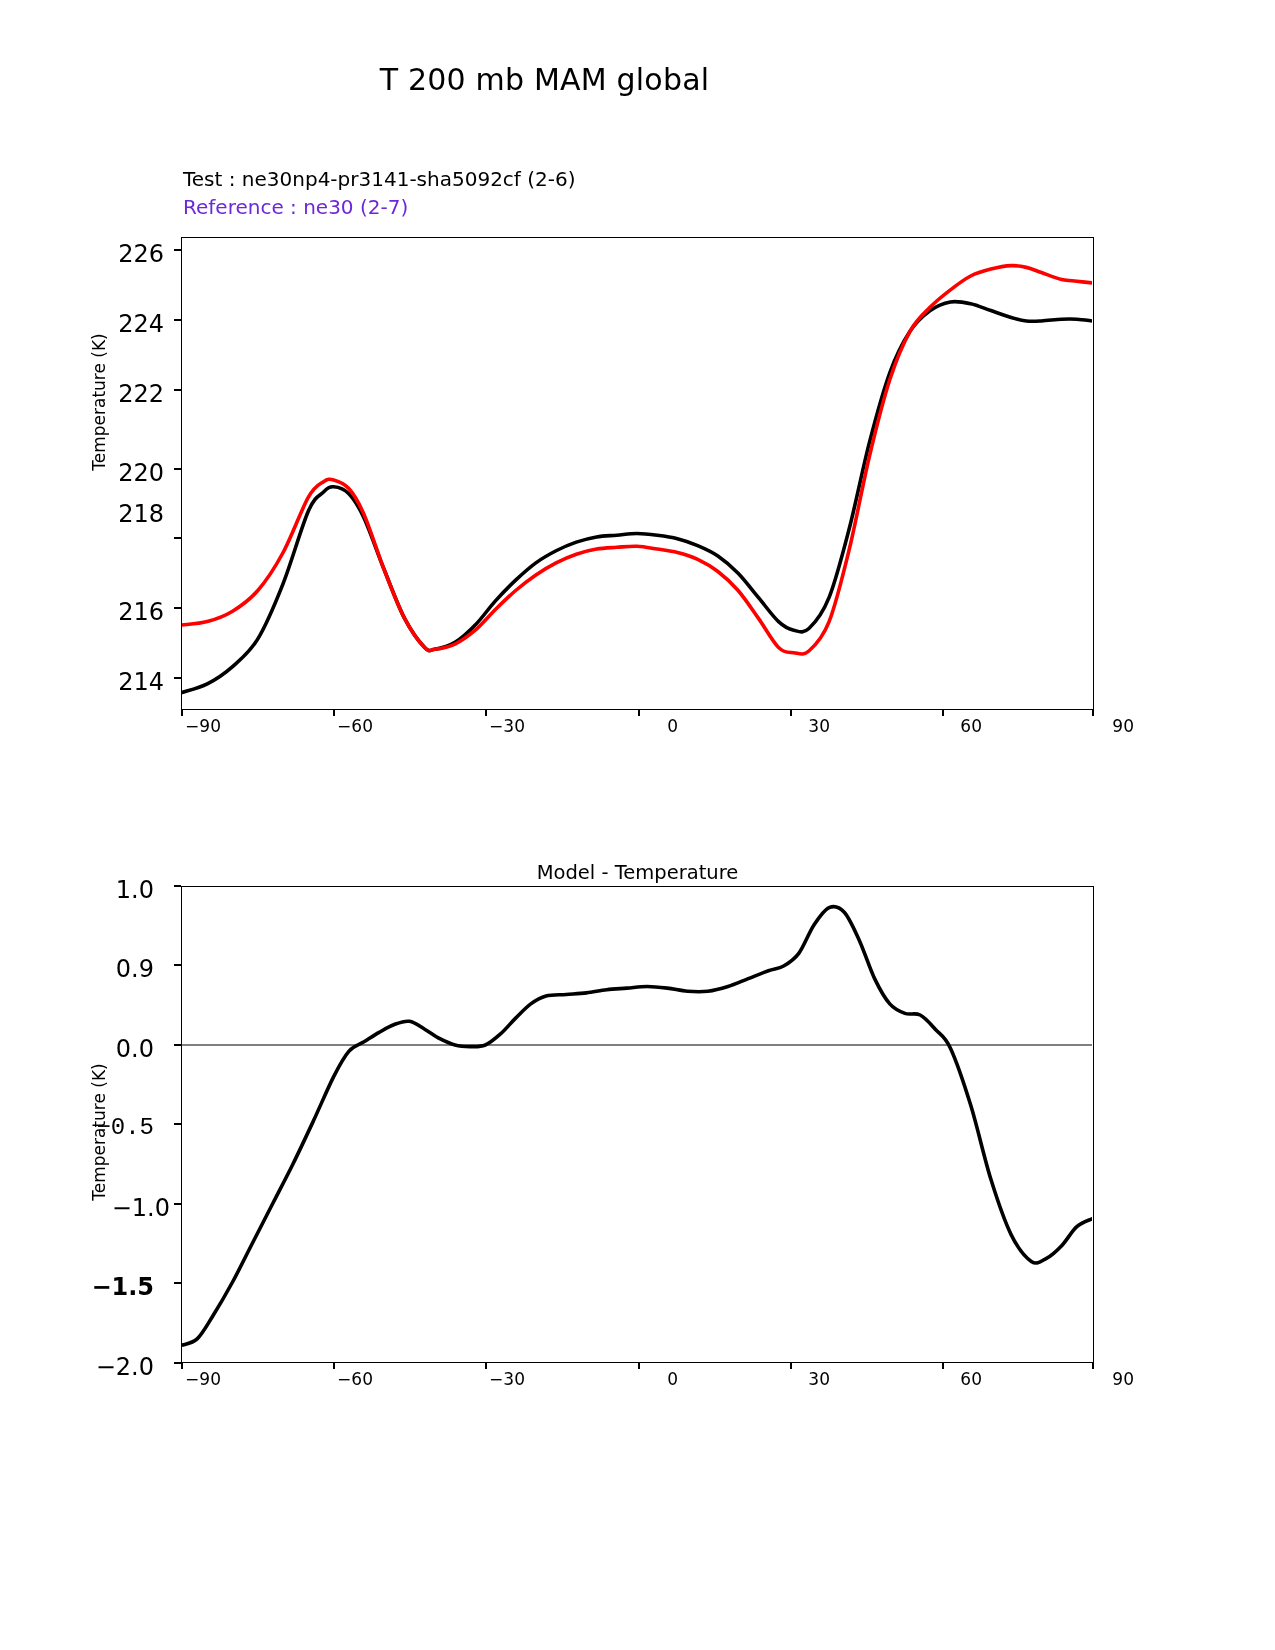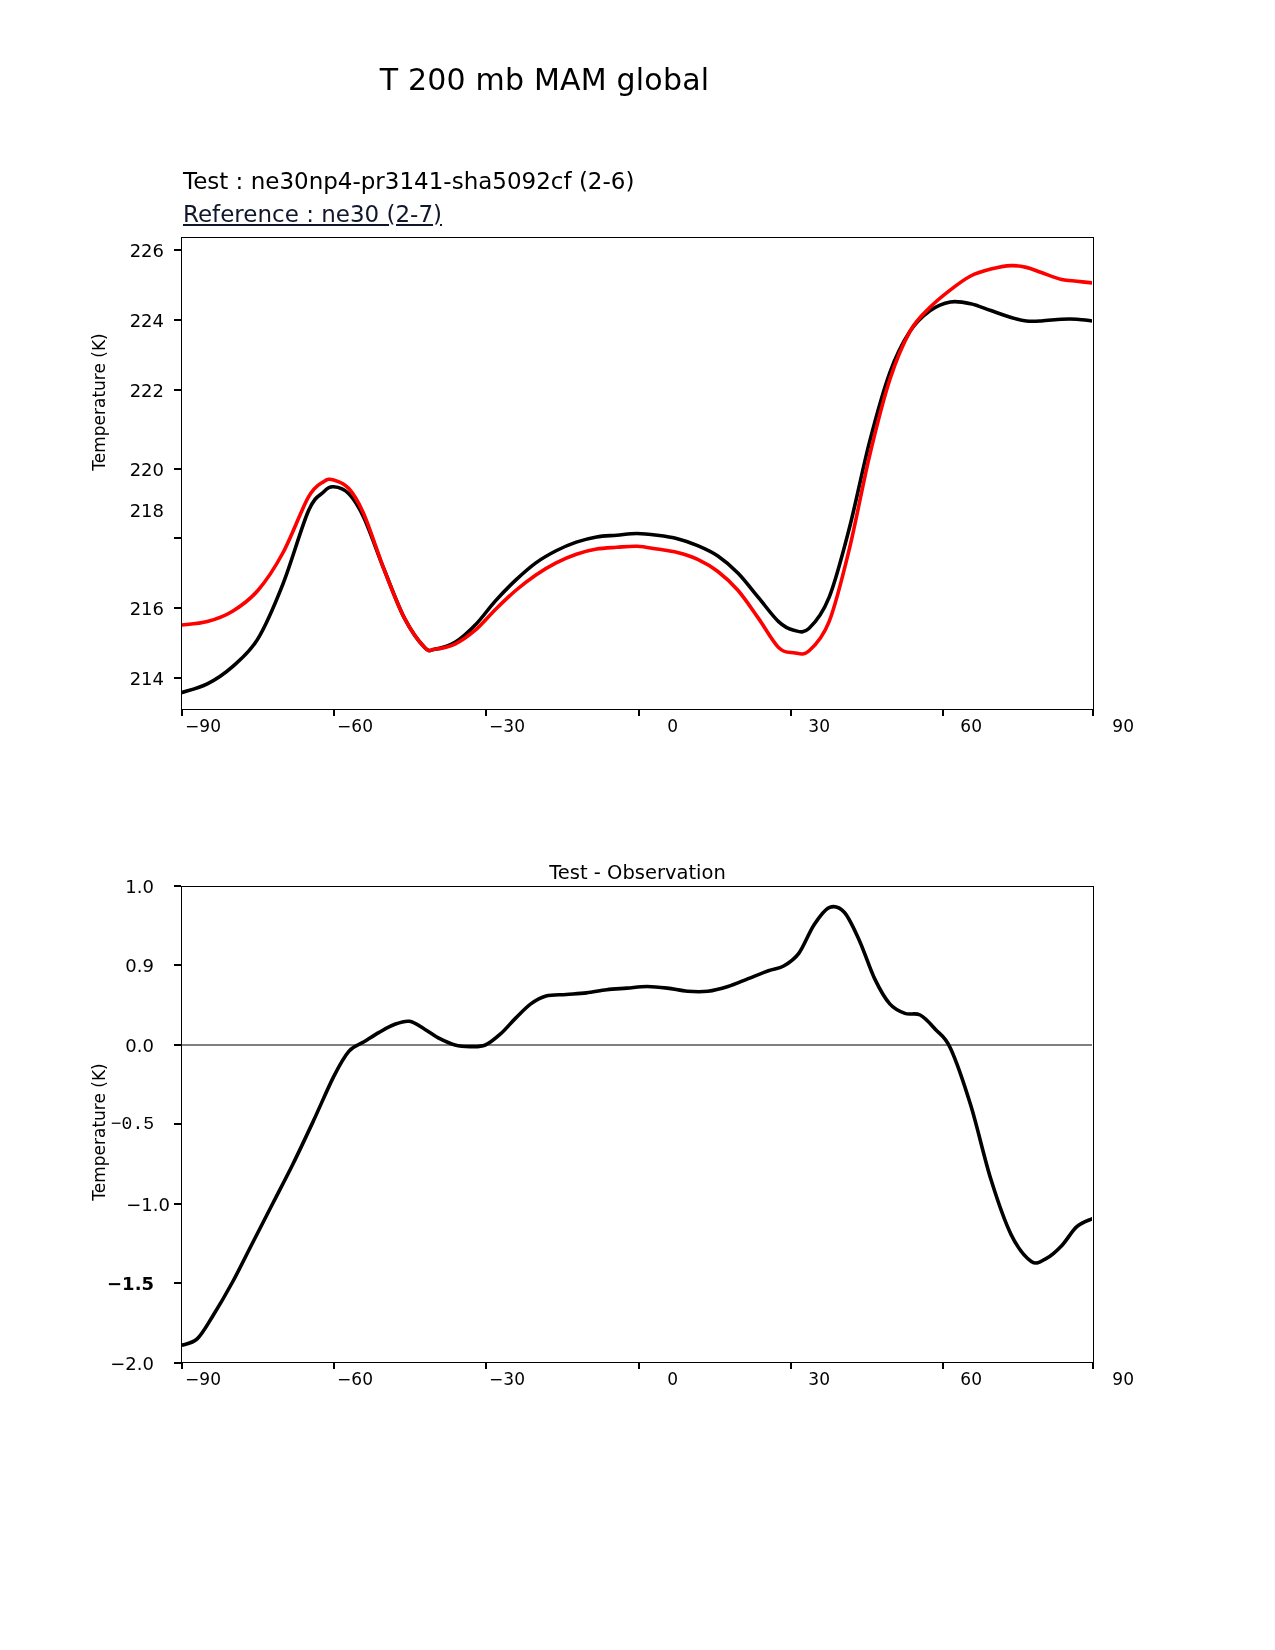--- a/index.html
+++ b/index.html
@@ -38,25 +38,25 @@
     width: 913px;
     height: 473px;
     border: 1.6px solid #000;
     box-sizing: border-box;
     background: #fff;
   }
   .legend {
     position: absolute;
     left: 183px;
     top: 165px;
-    font-size: 23px;
+    font-size: 20px;
     line-height: 1.42;
   }
   .legend .test { color: #000000; }
-  .legend .ref { color: #0f172a; text-decoration: underline; }
+  .legend .ref { color: #6d28d9; }
 
   .ylabel-top {
     position: absolute;
     left: -1px;
     top: 392px;
     width: 200px;
     text-align: center;
     font-size: 17px;
     transform: rotate(-90deg);
     transform-origin: 100px 10px;
@@ -68,21 +68,21 @@
     width: 200px;
     text-align: center;
     font-size: 17px;
     transform: rotate(-90deg);
     transform-origin: 100px 10px;
   }
 
   .ytick {
     position: absolute;
     text-align: right;
-    font-size: 18px;
+    font-size: 24px;
     width: 86px;
   }
   .ytick-mark {
     position: absolute;
     width: 7px;
     height: 1.6px;
     background: #000;
   }
   .xtick {
     position: absolute;
@@ -164,21 +164,21 @@
   <div class="xtick-mark" style="left:942px; top:709px;"></div>
   <div class="xtick-mark" style="left:1092px; top:709px;"></div>
 
   <div class="panel-top">
     <svg id="svg-top" width="910" height="470" viewBox="0 0 910 470">
         <path d="M 0.00 454.45 C 4.21 453.01 16.85 450.13 25.28 445.81 C 33.70 441.49 42.13 436.02 50.56 428.53 C 58.98 421.04 67.41 414.71 75.83 400.88 C 84.26 387.06 92.69 366.90 101.11 345.59 C 109.54 324.28 119.65 288.28 126.39 273.01 C 133.13 257.75 137.34 258.04 141.56 254.01 C 145.77 249.98 147.45 248.54 151.67 248.82 C 155.88 249.11 161.78 250.55 166.83 255.74 C 171.89 260.92 176.10 267.25 182.00 279.93 C 187.90 292.60 195.48 315.06 202.22 331.76 C 208.96 348.47 215.70 367.19 222.44 380.15 C 229.19 393.11 237.61 404.34 242.67 409.52 C 247.72 414.71 247.72 412.11 252.78 411.25 C 257.83 410.39 266.26 408.37 273.00 404.34 C 279.74 400.31 286.48 393.97 293.22 387.06 C 299.96 380.15 306.70 370.36 313.44 362.87 C 320.19 355.38 326.93 348.47 333.67 342.13 C 340.41 335.80 347.15 329.75 353.89 324.85 C 360.63 319.96 367.37 316.21 374.11 312.76 C 380.85 309.30 387.59 306.42 394.33 304.12 C 401.07 301.81 407.81 300.09 414.56 298.93 C 421.30 297.78 428.04 297.78 434.78 297.21 C 441.52 296.63 448.26 295.48 455.00 295.48 C 461.74 295.48 468.48 296.34 475.22 297.21 C 481.96 298.07 488.70 298.93 495.44 300.66 C 502.19 302.39 508.93 304.69 515.67 307.57 C 522.41 310.45 529.15 313.33 535.89 317.94 C 542.63 322.55 549.37 328.31 556.11 335.22 C 562.85 342.13 569.59 351.35 576.33 359.41 C 583.07 367.48 590.66 378.13 596.56 383.60 C 602.45 389.07 606.67 391.09 611.72 392.24 C 616.78 393.39 620.99 395.99 626.89 390.51 C 632.79 385.04 640.37 376.12 647.11 359.41 C 653.85 342.71 660.59 316.21 667.33 290.29 C 674.07 264.38 680.81 229.82 687.56 203.90 C 694.30 177.98 701.04 153.21 707.78 134.78 C 714.52 116.35 721.26 103.68 728.00 93.31 C 734.74 82.94 741.48 77.47 748.22 72.57 C 754.96 67.68 761.70 65.09 768.44 63.93 C 775.19 62.78 781.93 64.22 788.67 65.66 C 795.41 67.10 802.15 70.27 808.89 72.57 C 815.63 74.88 823.21 77.76 829.11 79.49 C 835.01 81.21 839.22 82.37 844.28 82.94 C 849.33 83.52 853.55 83.23 859.44 82.94 C 865.34 82.65 873.77 81.50 879.67 81.21 C 885.56 80.93 889.78 80.93 894.83 81.21 C 899.89 81.50 907.47 82.65 910.00 82.94" fill="none" stroke="#000000" stroke-width="3.6" stroke-linecap="round" stroke-linejoin="round"></path>
         <path d="M 0.00 387.06 C 4.21 386.48 16.85 385.91 25.28 383.60 C 33.70 381.30 42.13 378.42 50.56 373.24 C 58.98 368.05 67.41 362.29 75.83 352.50 C 84.26 342.71 92.69 330.04 101.11 314.49 C 109.54 298.93 119.65 271.00 126.39 259.19 C 133.13 247.38 137.34 246.52 141.56 243.64 C 145.77 240.76 147.45 240.76 151.67 241.91 C 155.88 243.06 161.78 244.79 166.83 250.55 C 171.89 256.31 176.10 262.94 182.00 276.47 C 187.90 290.01 195.48 314.49 202.22 331.76 C 208.96 349.04 215.70 367.19 222.44 380.15 C 229.19 393.11 237.61 404.34 242.67 409.52 C 247.72 414.71 247.72 411.83 252.78 411.25 C 257.83 410.67 266.26 409.23 273.00 406.07 C 279.74 402.90 286.48 398.00 293.22 392.24 C 299.96 386.48 306.70 378.13 313.44 371.51 C 320.19 364.88 326.93 358.26 333.67 352.50 C 340.41 346.74 347.15 341.56 353.89 336.95 C 360.63 332.34 367.37 328.31 374.11 324.85 C 380.85 321.40 387.59 318.52 394.33 316.21 C 401.07 313.91 407.81 312.18 414.56 311.03 C 421.30 309.88 428.04 309.76 434.78 309.30 C 441.52 308.84 448.26 307.98 455.00 308.26 C 461.74 308.55 468.48 309.99 475.22 311.03 C 481.96 312.07 488.70 312.76 495.44 314.49 C 502.19 316.21 508.93 318.23 515.67 321.40 C 522.41 324.56 529.15 328.31 535.89 333.49 C 542.63 338.68 549.37 344.72 556.11 352.50 C 562.85 360.28 569.59 370.64 576.33 380.15 C 583.07 389.65 590.66 403.76 596.56 409.52 C 602.45 415.28 606.67 414.13 611.72 414.71 C 616.78 415.28 620.99 418.16 626.89 412.98 C 632.79 407.79 640.37 400.59 647.11 383.60 C 653.85 366.61 660.59 338.68 667.33 311.03 C 674.07 283.38 680.81 245.94 687.56 217.72 C 694.30 189.50 701.04 162.43 707.78 141.69 C 714.52 120.96 721.26 105.40 728.00 93.31 C 734.74 81.21 741.48 76.03 748.22 69.12 C 754.96 62.21 761.70 57.02 768.44 51.84 C 775.19 46.65 781.93 41.47 788.67 38.01 C 795.41 34.56 802.15 32.83 808.89 31.10 C 815.63 29.38 823.21 27.94 829.11 27.65 C 835.01 27.36 839.22 28.22 844.28 29.37 C 849.33 30.53 853.55 32.54 859.44 34.56 C 865.34 36.57 873.77 40.03 879.67 41.47 C 885.56 42.91 889.78 42.62 894.83 43.20 C 899.89 43.77 907.47 44.64 910.00 44.93" fill="none" stroke="#ff0000" stroke-width="3.6" stroke-linecap="round" stroke-linejoin="round"></path>
       </svg>
   </div>
 
-  <div class="panel-bottom-title">Test - Observation</div>
+  <div class="panel-bottom-title">Model - Temperature</div>
   <div class="ylabel-bottom">Temperature (K)</div>
 
   <div class="ytick" style="left:68px; top:1353px;">−2.0</div>
   <div class="ytick" style="left:68px; top:1273px;font-weight:bold;">−1.5</div>
   <div class="ytick" style="left:84px; top:1194px;">−1.0</div>
   <div class="ytick" style="left:68px; top:1114px;font-family:Liberation Mono, monospace;">−0.5</div>
   <div class="ytick" style="left:68px; top:1035px;">0.0</div>
   <div class="ytick" style="left:68px; top:955px;">0.9</div>
   <div class="ytick" style="left:68px; top:876px;">1.0</div>
 

